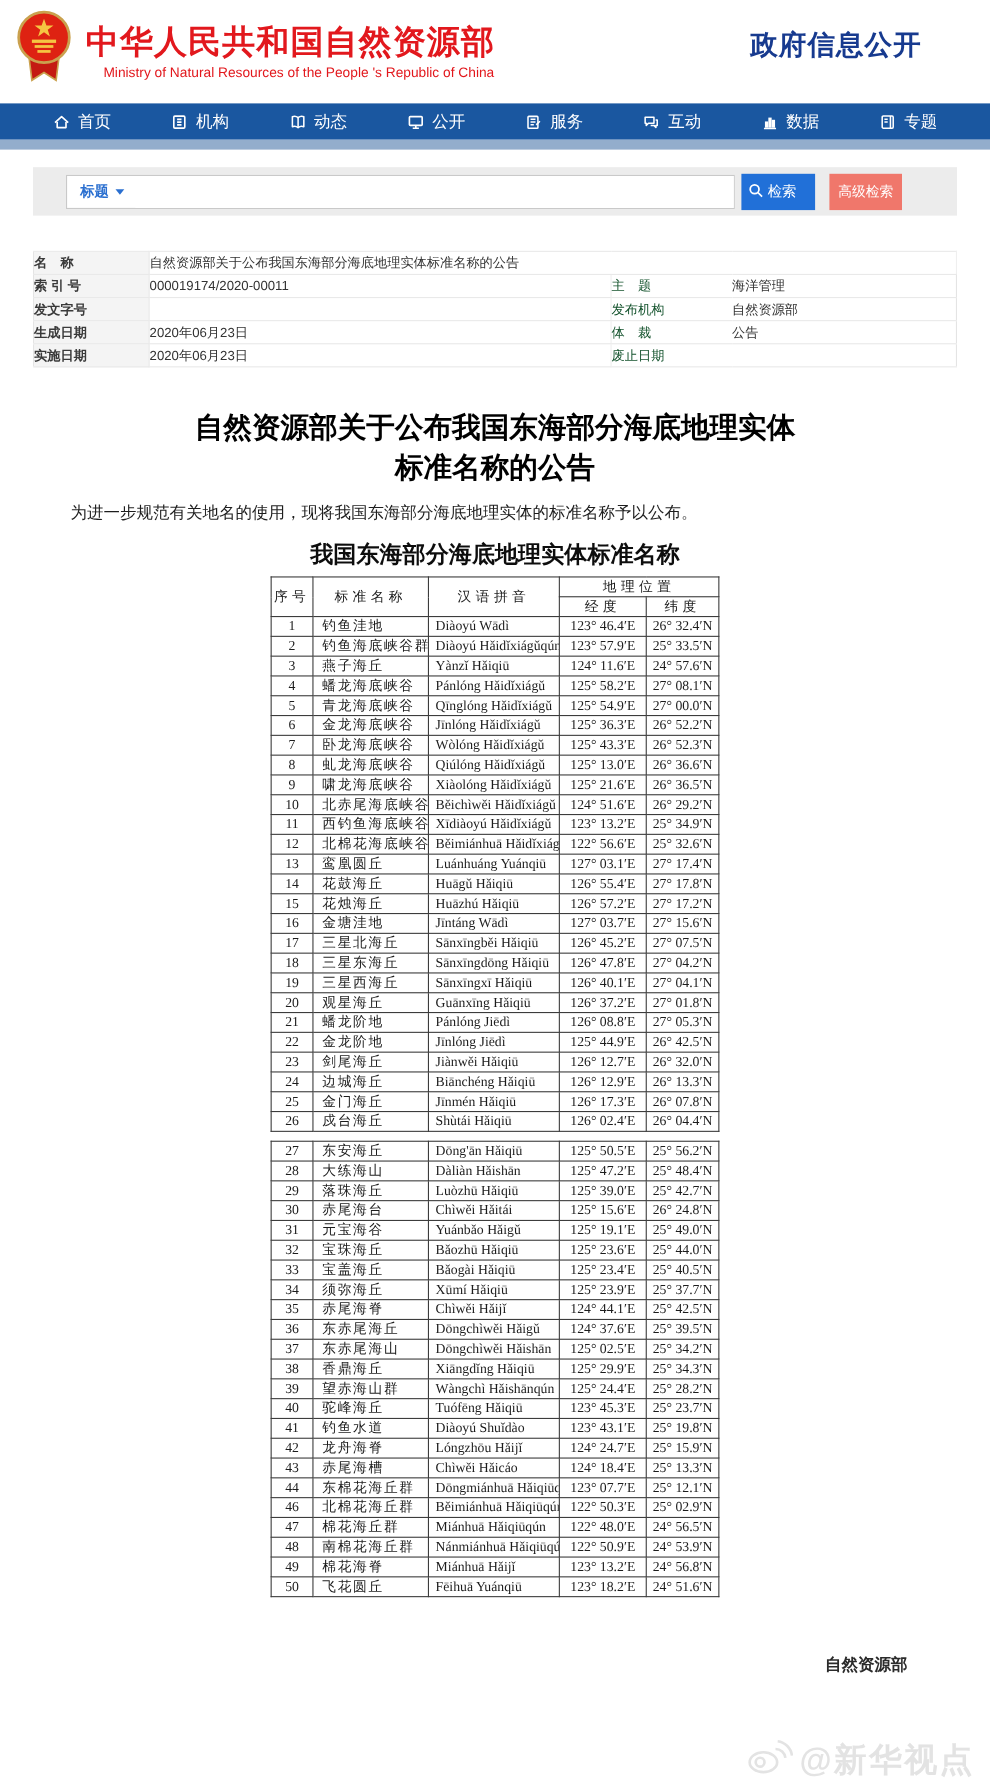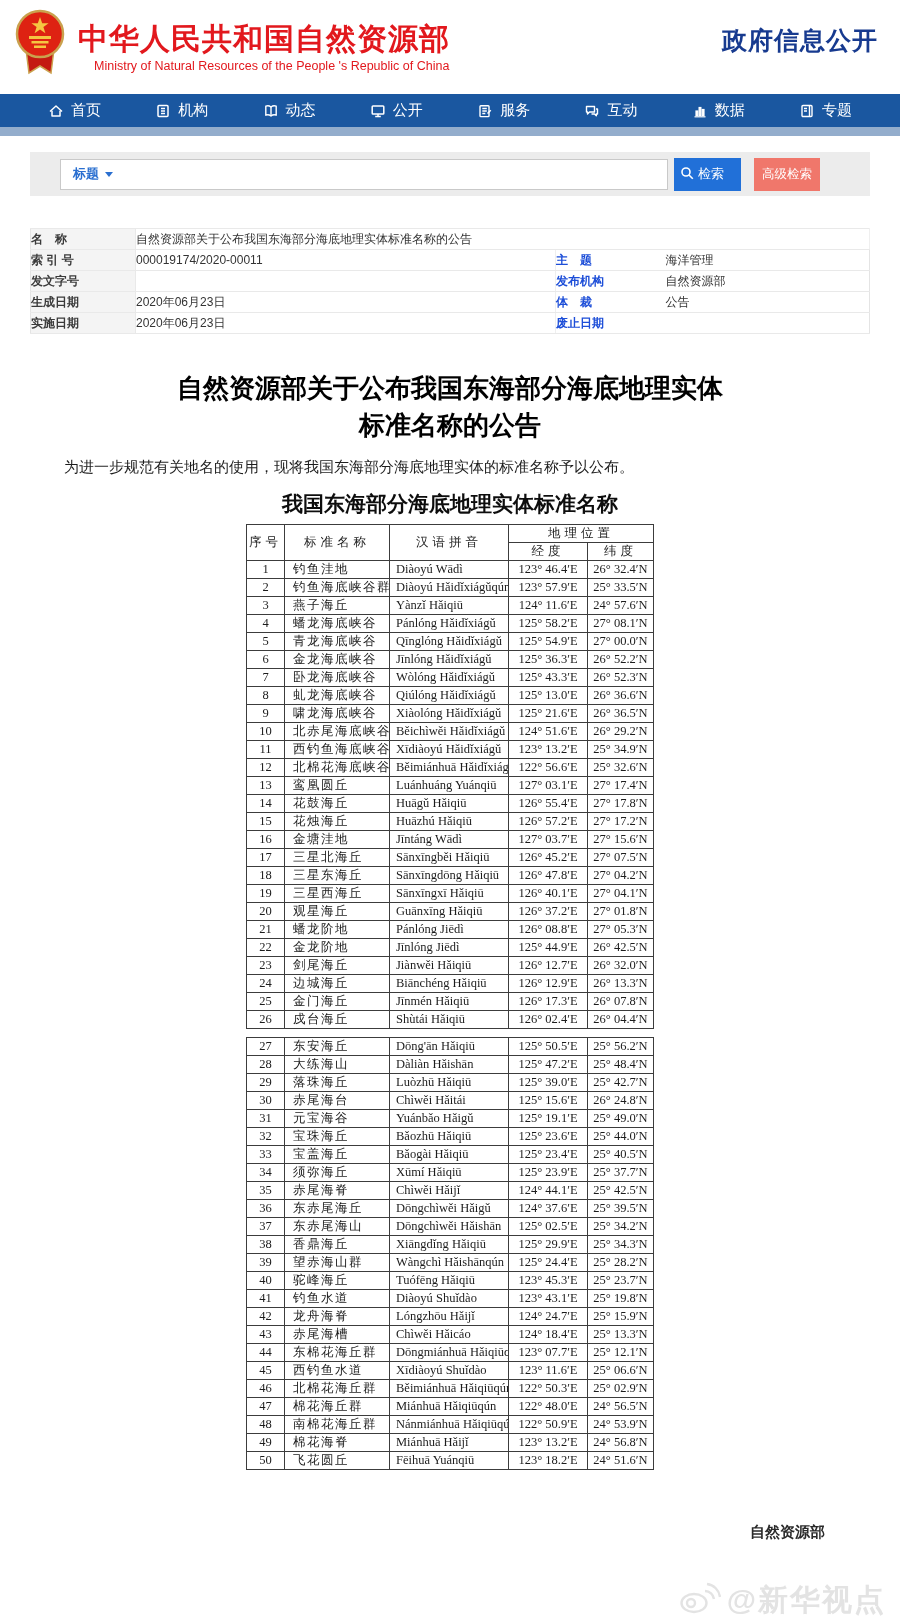--- a/index.html
+++ b/index.html
@@ -4,21 +4,21 @@
 <style>
   * { box-sizing: border-box; }
   html,body { margin:0; padding:0; background:#fff; }
   .page {
     position:relative; width:900px; height:1624px; margin:0 auto;
     background:#ffffff; overflow:hidden;
     font-family:"Liberation Sans","DejaVu Sans",sans-serif;
   }
 
   
-  .site-header { height:94px; display:flex; align-items:center; padding:0 22px 0 14px; }
+  .site-header { height:94px; display:flex; align-items:center; padding:0 62px 0 14px; }
   .brand { display:flex; align-items:center; gap:12px; cursor:pointer; }
   .brand-text .site-title { font-size:30px; font-weight:bold; color:#e2181d; letter-spacing:1px; line-height:34px; }
   .brand-text .site-subtitle { font-size:12.5px; color:#e2181d; margin-top:3px;margin-left:16px; }
   .gov-open { margin-left:auto; font-size:25px; font-weight:bold; color:#173a8f; margin-top:-14px; letter-spacing:1px; }
 
   
   .main-nav { height:33px; background:#1a57a0; display:flex; align-items:center; justify-content:space-between; padding:0 48px; }
   .nav-item { display:flex; align-items:center; gap:7px; color:#fff; font-size:15px; cursor:pointer; text-decoration:none; }
   .nav-item svg { display:block; }
   .nav-strip { height:9px; background:#93adcc; }
@@ -30,21 +30,21 @@
   .caret-down { width:0; height:0; border-left:4px solid transparent; border-right:4px solid transparent; border-top:5px solid #2a6fd0; }
   .search-field input { flex:1; border:none; outline:none; height:100%; font-size:13px; font-family:inherit; }
   .btn-search { margin-left:6px; width:67px; height:33px; border:none; background:#2170d8; color:#fff; font-size:13px; display:flex; align-items:center; justify-content:flex-start; gap:4px; cursor:pointer; font-family:inherit; }
   .btn-advanced { margin-left:13px; width:66px; height:33px; border:none; background:#f0776b; color:#fff; font-size:12.5px; cursor:pointer; font-family:inherit; }
 
   
   .meta-table { margin:32px 30px 0; width:840px; border-collapse:collapse; font-size:12px; color:#333; border:1px solid #e4e4e4; }
   .meta-table td { height:21px; border-top:1px solid #e9e9e9; border-bottom:1px solid #e9e9e9; padding:0; }
   .meta-label1 { width:105px; background:#f4f4f4; font-weight:bold; padding-left:24px; border-right:1px solid #e9e9e9; color:#3a3a3a; }
   .meta-value1 { width:420px; padding-left:20px; border-right:1px solid #efefef; }
-  .meta-label2 { width:110px; font-weight:bold; padding-left:14px; color:#1d4ed8; }
+  .meta-label2 { width:110px; font-weight:normal; padding-left:14px; color:#14532d; }
   .meta-value2 { padding-left:16px; }
 
   
   .doc-title { margin:36px 0 0; text-align:center; font-size:26px; line-height:37px; font-weight:bold; color:#000; }
   .doc-intro { margin:12px 64px 0; font-size:15px; color:#1d1d1d; line-height:21px; }
   .doc-caption { margin:13px 0 0; text-align:center; font-size:21px; font-weight:bold; color:#0d0d0d; }
 
   .doc-table { margin:6px auto 0; width:407px; border-collapse:collapse; table-layout:fixed;
                font-family:"Liberation Serif","DejaVu Serif",serif; font-size:12.5px; color:#1c1c1c; }
   .doc-table th, .doc-table td { border:1px solid #3c3c3c; height:18px; line-height:17px; padding:0; overflow:hidden; white-space:nowrap; }
@@ -559,27 +559,20 @@
           <td class="c4">25° 13.3′N</td>
         </tr>
         <tr>
           <td class="c0">44</td>
           <td class="c1">东棉花海丘群</td>
           <td class="c2">Dōngmiánhuā Hǎiqiūqún</td>
           <td class="c3">123° 07.7′E</td>
           <td class="c4">25° 12.1′N</td>
         </tr>
         <tr>
-          <td class="c0">45</td>
-          <td class="c1">西钓鱼水道</td>
-          <td class="c2">Xīdiàoyú Shuǐdào</td>
-          <td class="c3">123° 11.6′E</td>
-          <td class="c4">25° 06.6′N</td>
-        </tr>
-        <tr>
           <td class="c0">46</td>
           <td class="c1">北棉花海丘群</td>
           <td class="c2">Běimiánhuā Hǎiqiūqún</td>
           <td class="c3">122° 50.3′E</td>
           <td class="c4">25° 02.9′N</td>
         </tr>
         <tr>
           <td class="c0">47</td>
           <td class="c1">棉花海丘群</td>
           <td class="c2">Miánhuā Hǎiqiūqún</td>

